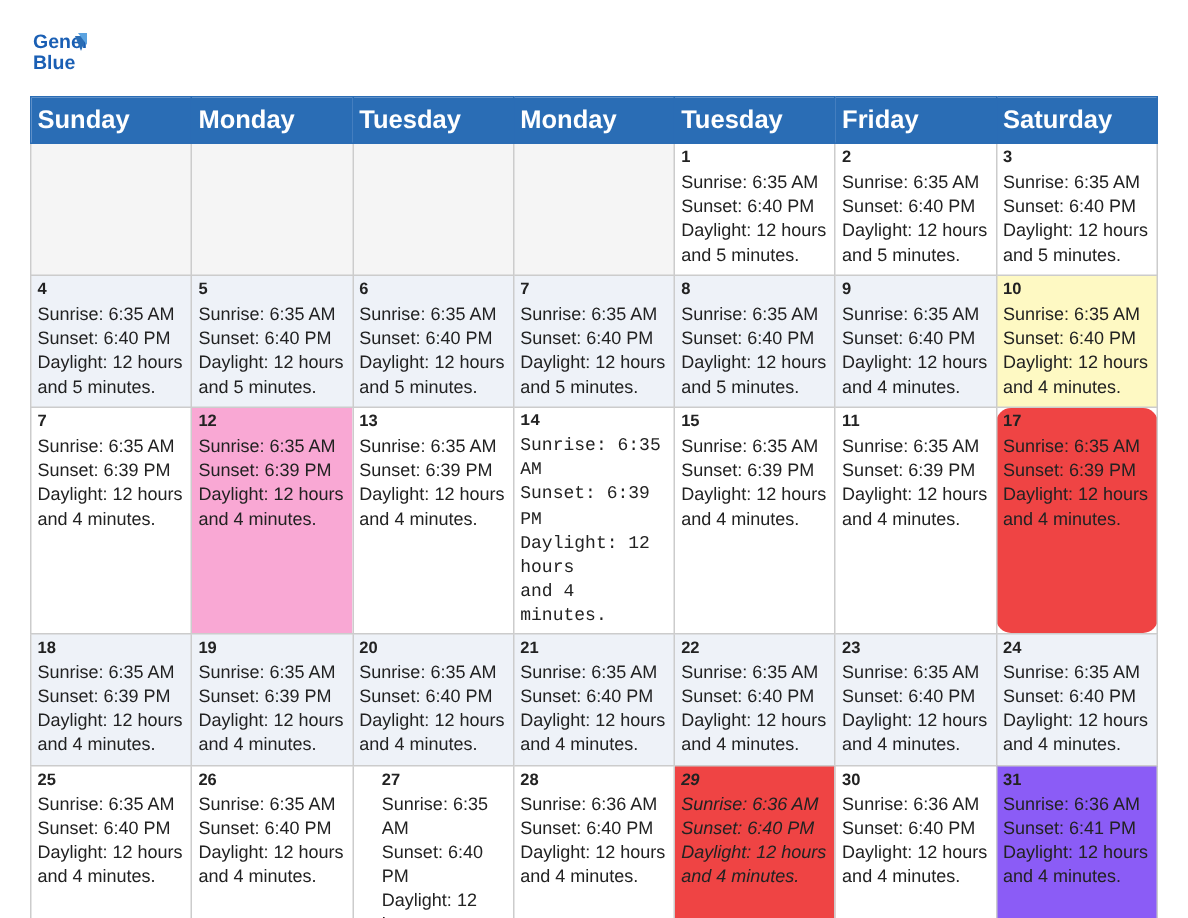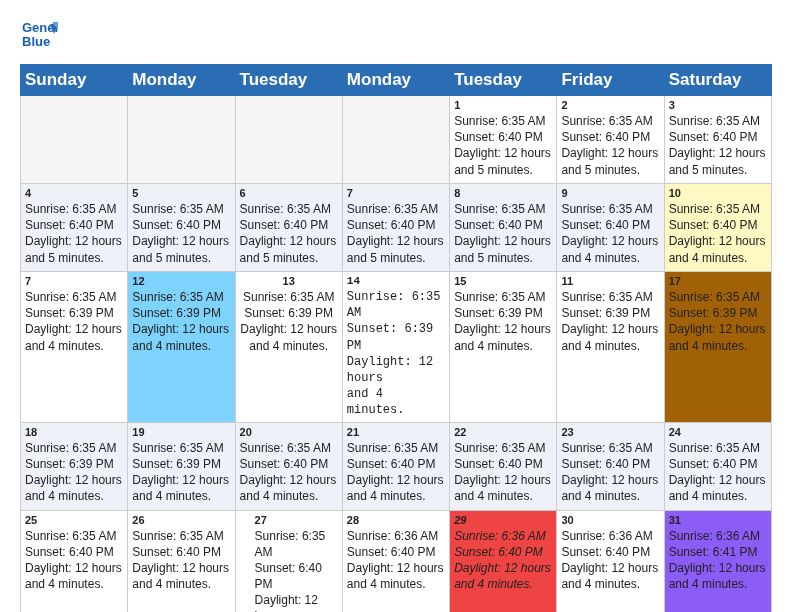--- a/index.html
+++ b/index.html
@@ -199,28 +199,28 @@
           </td>
         </tr>
         <tr>
           <td style="background: rgb(255, 255, 255);">
             <span class="day-num">7</span>
             <div class="day-info" style="white-space: pre-line;">Sunrise: 6:35 AM
 Sunset: 6:39 PM
 Daylight: 12 hours
 and 4 minutes.</div>
           </td>
-          <td style="background: #7dd3fc;">
+          <td style="background: #f9a8d4;">
             <span class="day-num">12</span>
             <div class="day-info" style="white-space: pre-line;">Sunrise: 6:35 AM
 Sunset: 6:39 PM
 Daylight: 12 hours
 and 4 minutes.</div>
           </td>
-          <td style="background: rgb(255, 255, 255); text-align: center;">
+          <td style="background: rgb(255, 255, 255);">
             <span class="day-num">13</span>
             <div class="day-info" style="white-space: pre-line;">Sunrise: 6:35 AM
 Sunset: 6:39 PM
 Daylight: 12 hours
 and 4 minutes.</div>
           </td>
           <td style="background: rgb(255, 255, 255); font-family: Liberation Mono, monospace;">
             <span class="day-num">14</span>
             <div class="day-info" style="white-space: pre-line;">Sunrise: 6:35 AM
 Sunset: 6:39 PM
@@ -234,21 +234,21 @@
 Daylight: 12 hours
 and 4 minutes.</div>
           </td>
           <td style="background: rgb(255, 255, 255);">
             <span class="day-num">11</span>
             <div class="day-info" style="white-space: pre-line;">Sunrise: 6:35 AM
 Sunset: 6:39 PM
 Daylight: 12 hours
 and 4 minutes.</div>
           </td>
-          <td style="background: #a16207;">
+          <td style="background: #ef4444; border-radius: 10px;">
             <span class="day-num">17</span>
             <div class="day-info" style="white-space: pre-line;">Sunrise: 6:35 AM
 Sunset: 6:39 PM
 Daylight: 12 hours
 and 4 minutes.</div>
           </td>
         </tr>
         <tr>
           <td style="background: rgb(238, 242, 248);">
             <span class="day-num">18</span>

